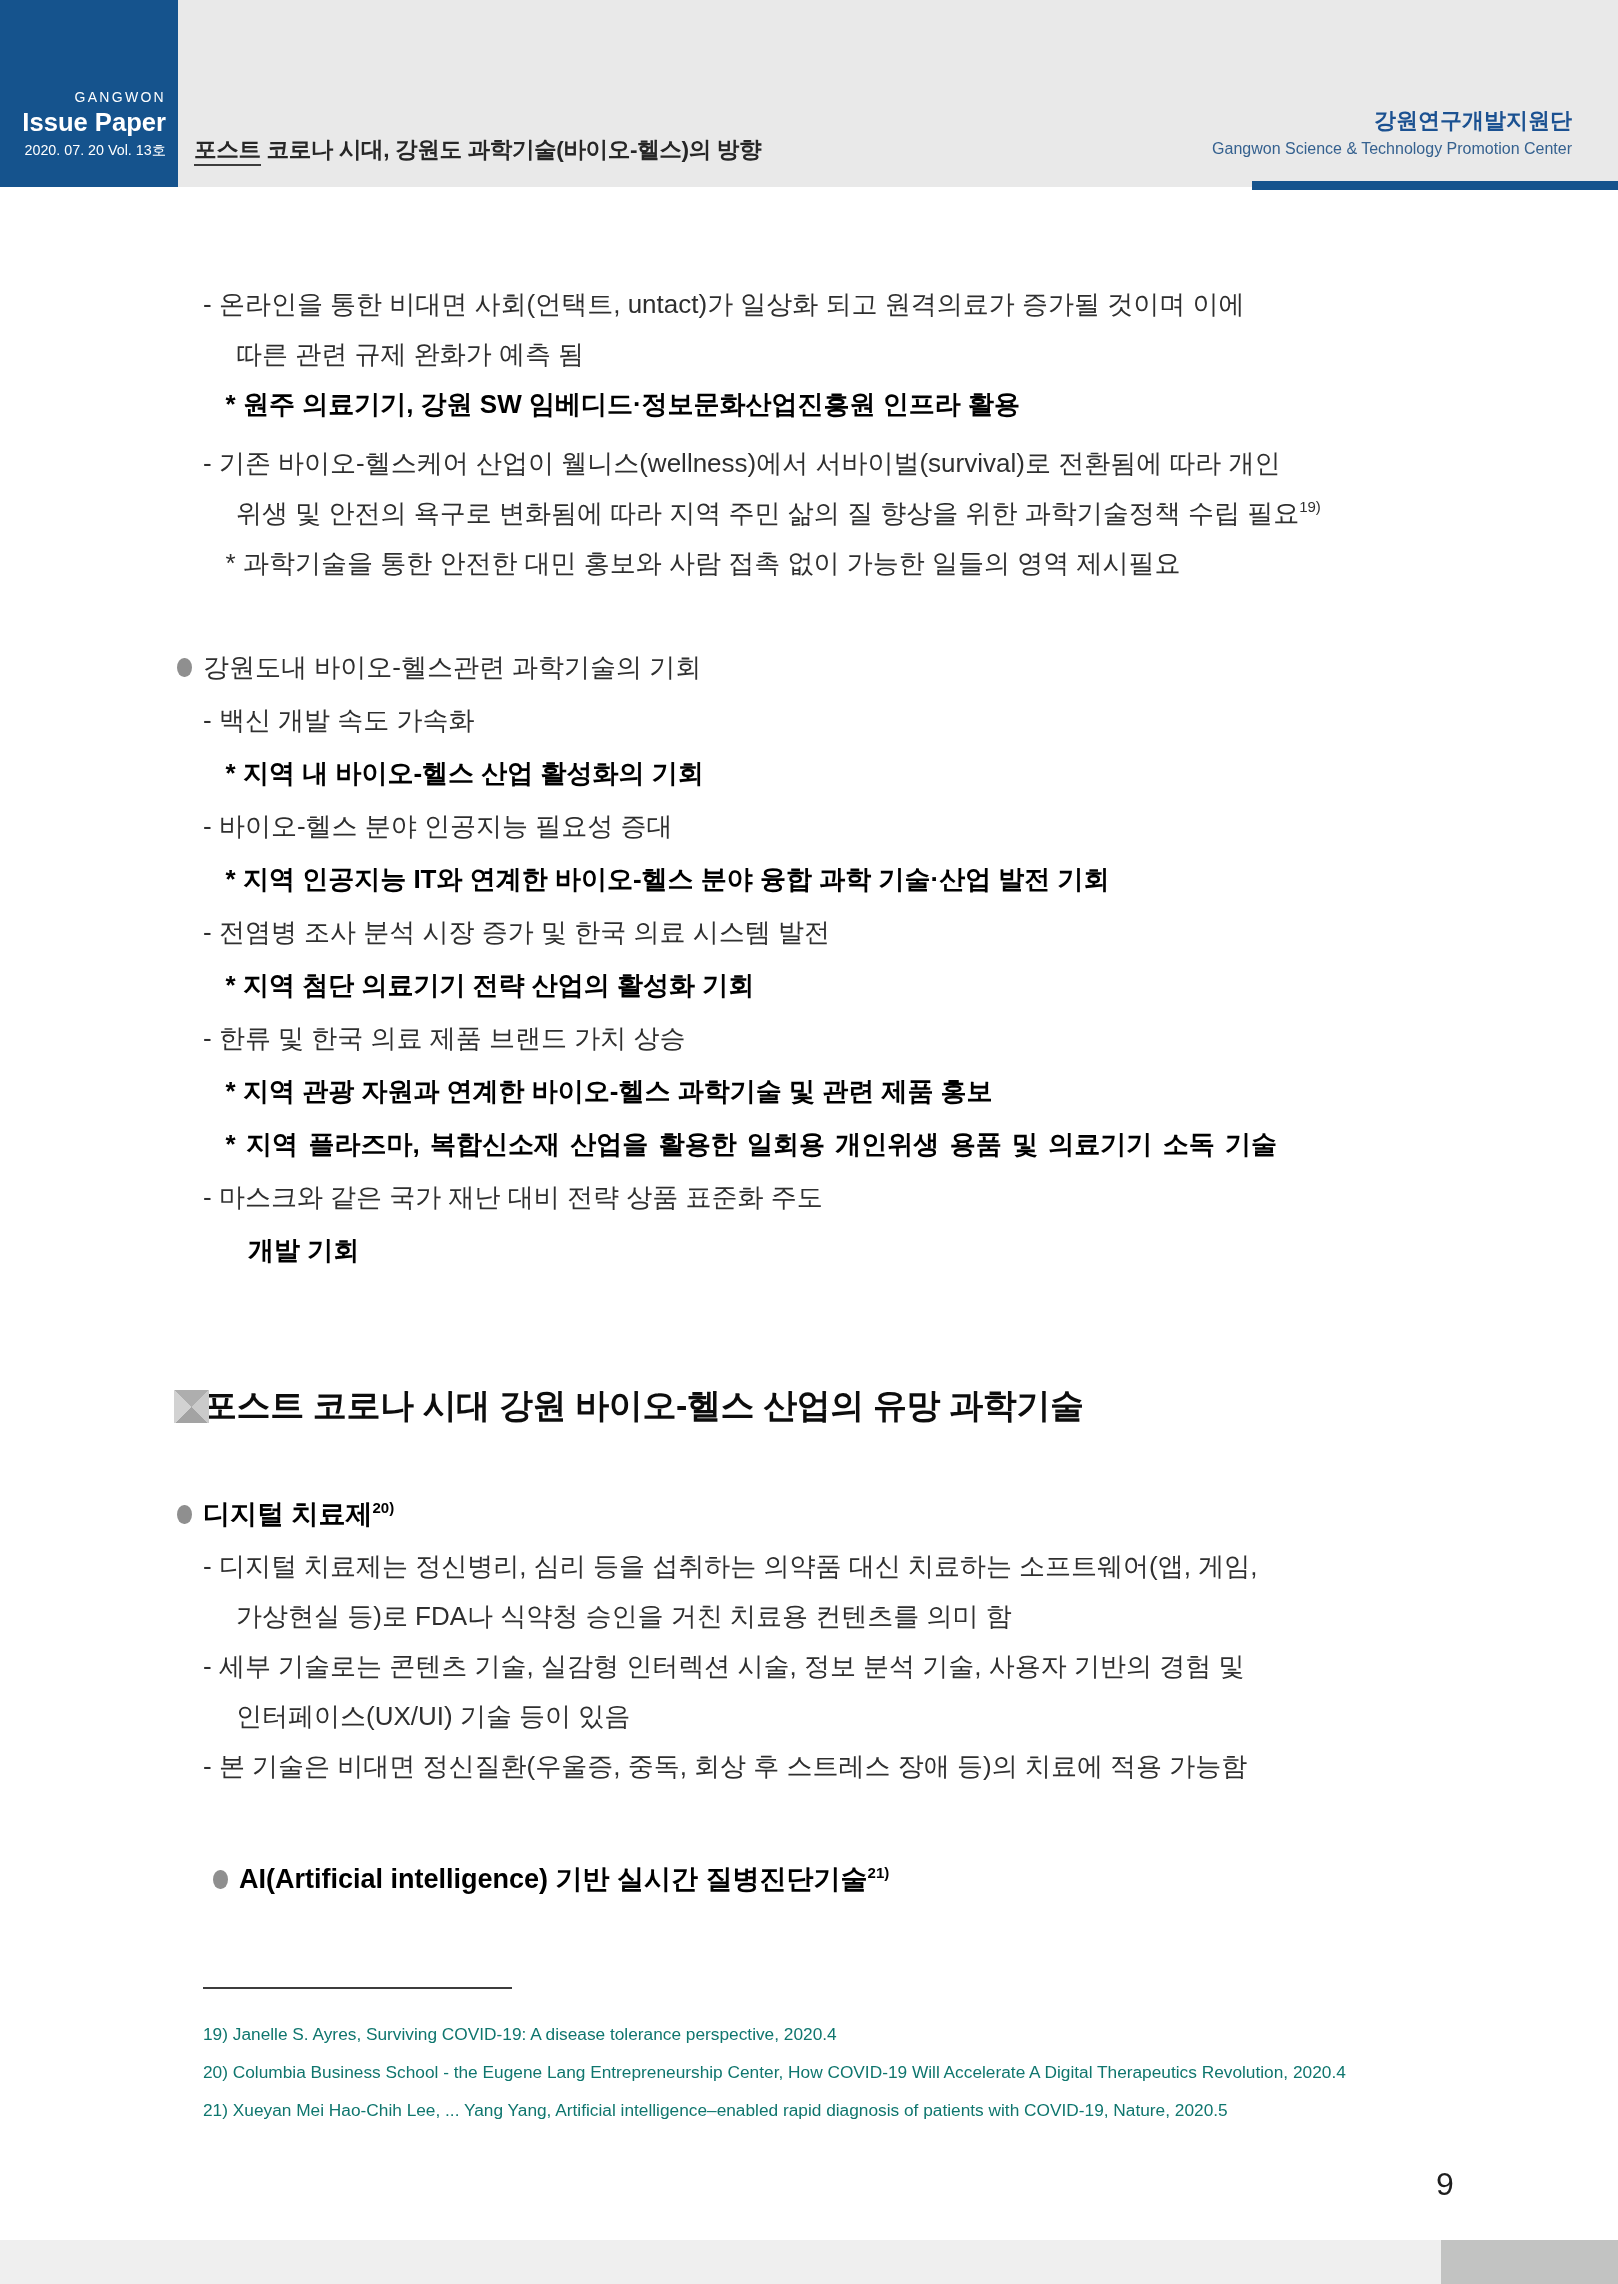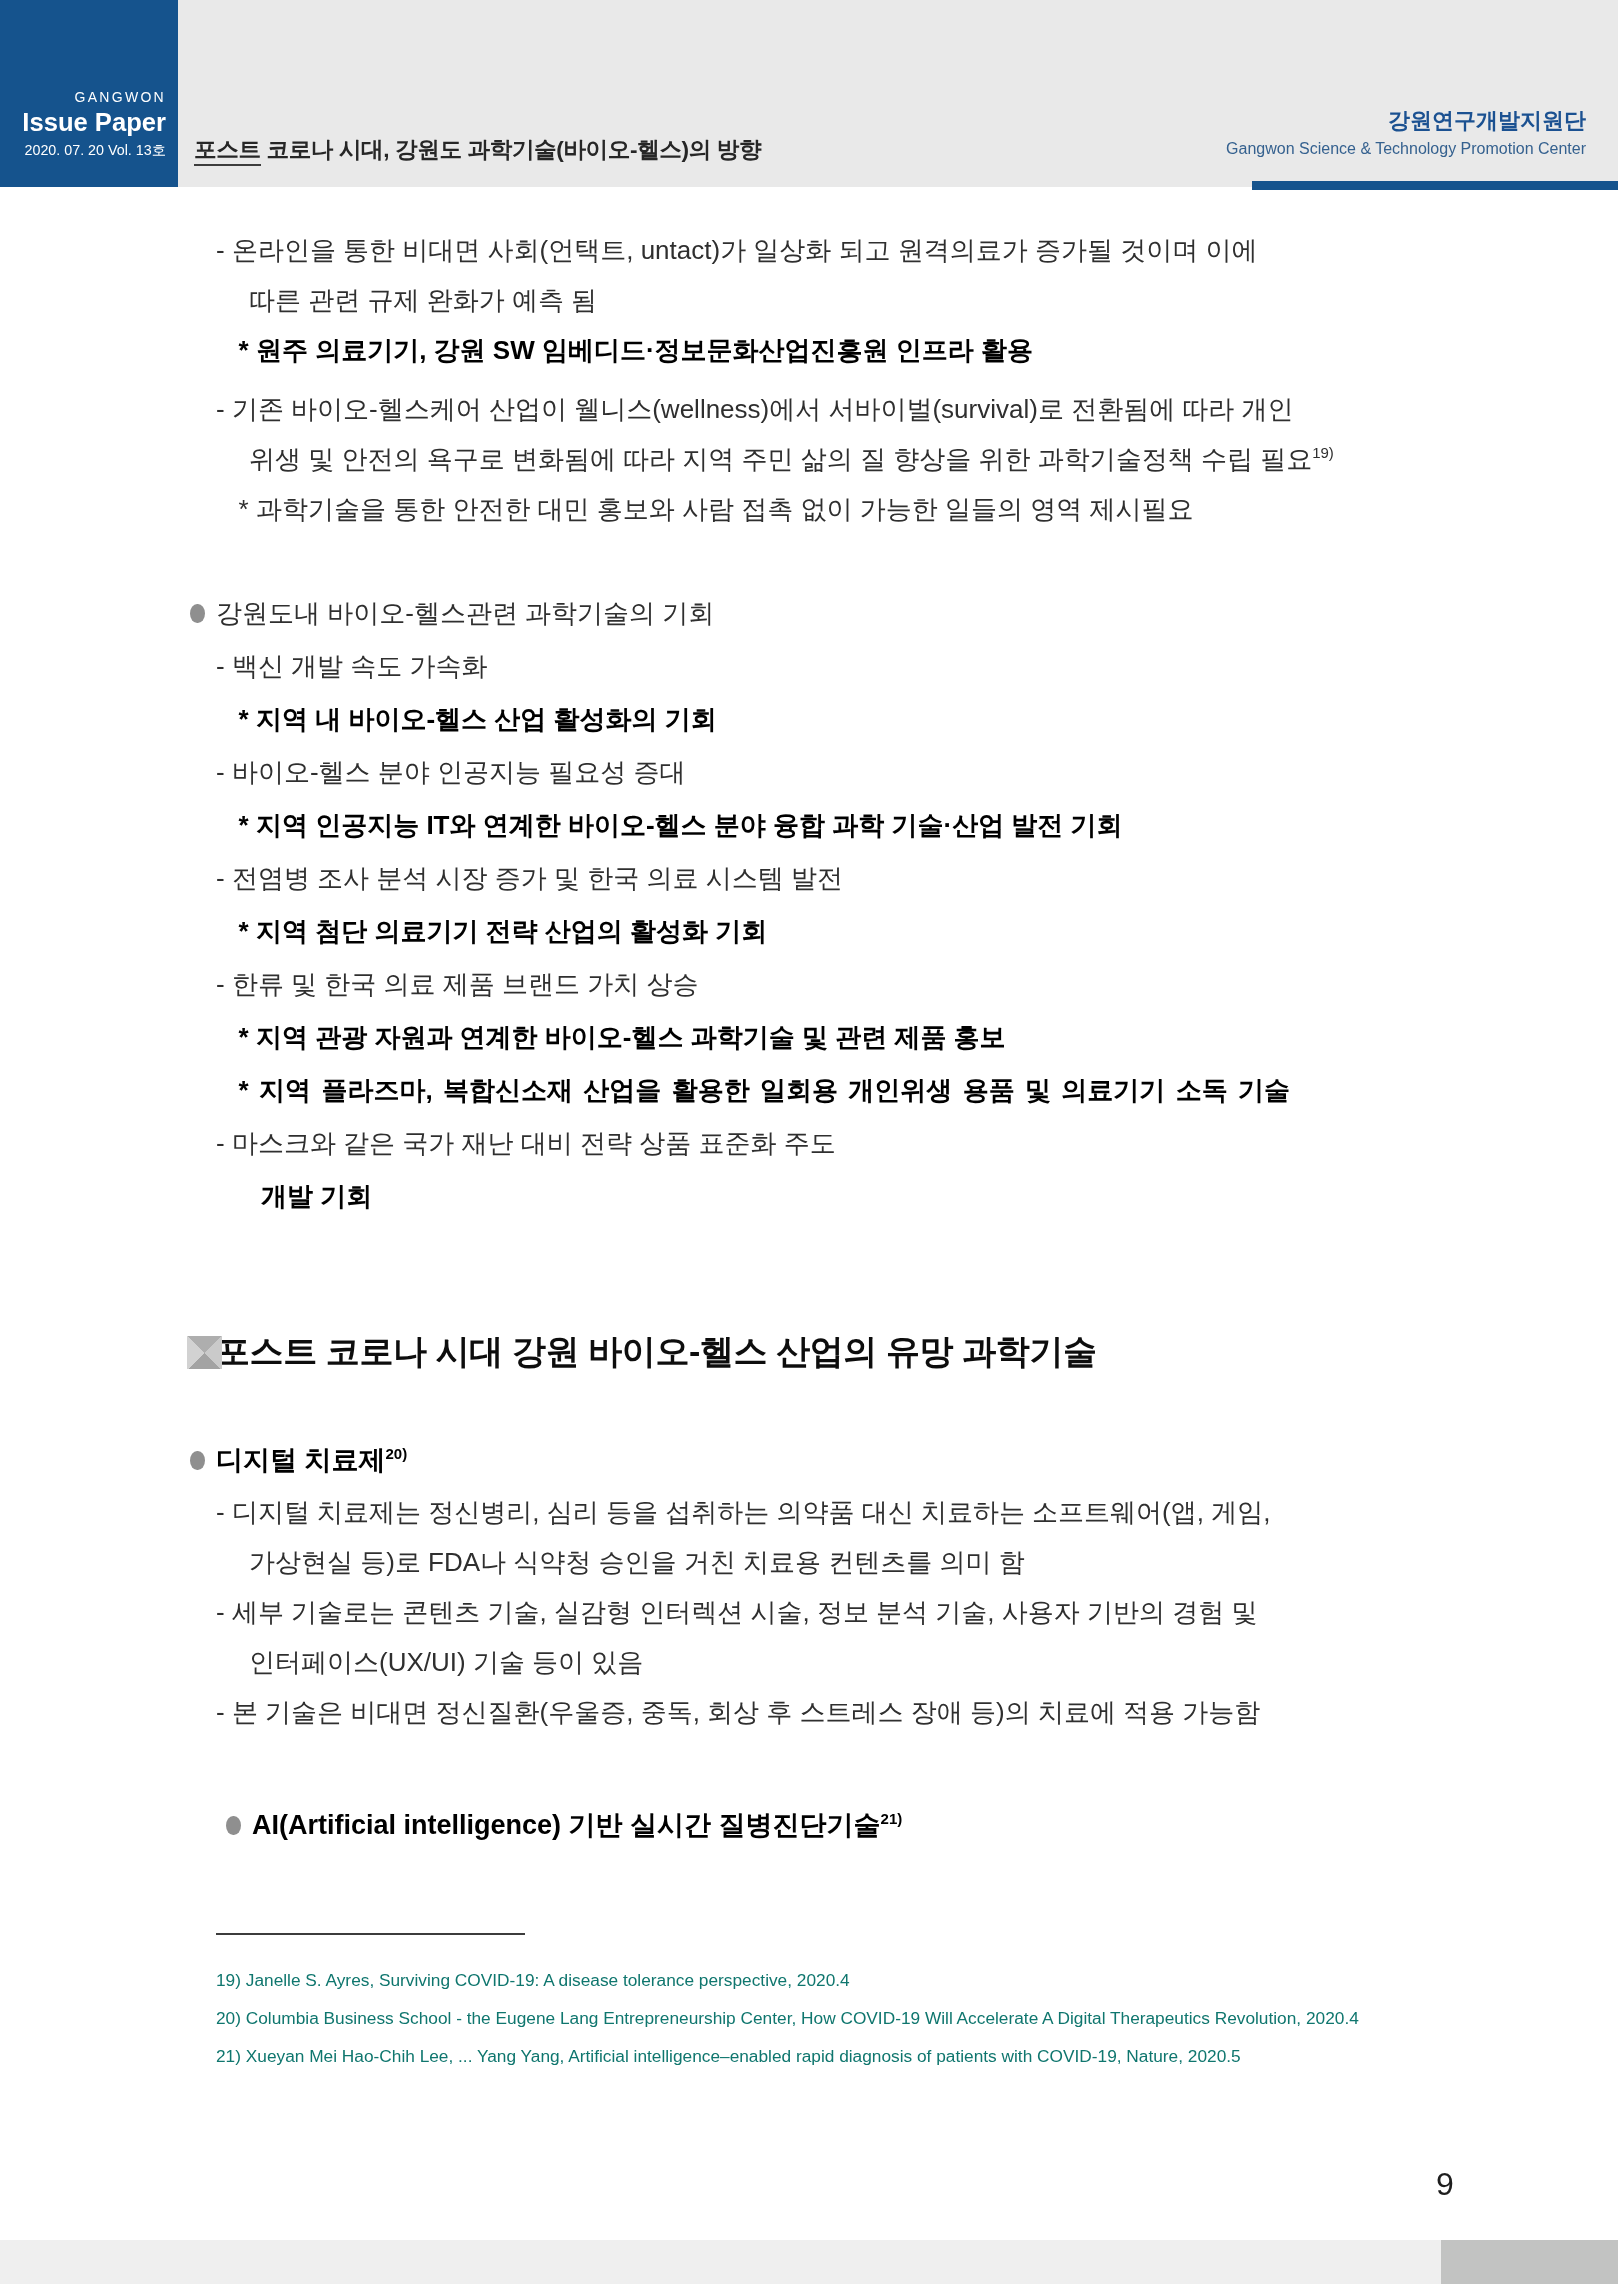--- a/index.html
+++ b/index.html
@@ -8,28 +8,28 @@
 
   
   .masthead{position:absolute;left:0;top:0;width:178px;height:187px;background:#15538d;color:#fff;
             text-align:right;box-sizing:border-box;padding:90px 12px 0 0;line-height:1;}
   .m1{font-size:14px;font-weight:400;letter-spacing:2.3px;margin-bottom:6px;}
   .m2{font-size:25.6px;font-weight:700;letter-spacing:0px;margin-bottom:7.5px;}
   .m3{font-size:14.3px;font-weight:400;}
   .headbar{position:absolute;left:178px;top:0;width:1440px;height:187px;background:#e9e9e9;}
   .htitle{position:absolute;left:194px;top:134px;font-size:22.6px;font-weight:700;color:#262626;letter-spacing:-0.4px;}
   .htitle .u{border-bottom:2.3px solid #3d3d3d;padding-bottom:2.3px;}
-  .org{position:absolute;right:32px;top:110px;text-align:right;line-height:1;}
+  .org{position:absolute;right:46px;top:110px;text-align:right;line-height:1;}
   .org-kr{font-size:22px;font-weight:700;color:#1b5191;margin-bottom:9px;}
   .org-en{font-size:16px;font-weight:400;color:#35618f;}
   .accentbar{position:absolute;left:1252px;top:181px;width:366px;height:9px;background:#15538d;}
 
   
-  .content{position:absolute;left:13px;top:187px;width:1397px;box-sizing:border-box;
-           padding:38px 120px 0 203px;color:#2f2f2f;font-size:26px;}
+  .content{position:absolute;left:0;top:187px;width:1397px;box-sizing:border-box;
+           padding:92px 120px 0 203px;color:#2f2f2f;font-size:26px;}
   .line{line-height:50px;white-space:nowrap;}
   .sec2 .line{line-height:53px;}
   .sec3 .line{line-height:50px;}
   .cont{padding-left:33px;}
   .star{padding-left:22.6px;}
   .cont2{padding-left:45px;}
   .bold{font-weight:700;color:#000;}
   .mt1{margin-top:9px;}
   .sec2{margin-top:53px;}
   .jl{white-space:normal;text-align:justify;text-align-last:justify;}

